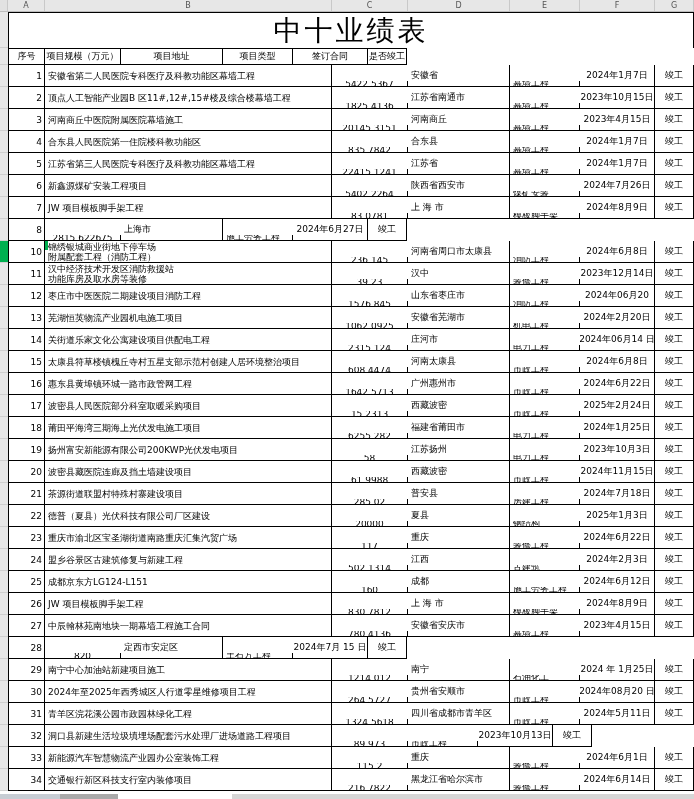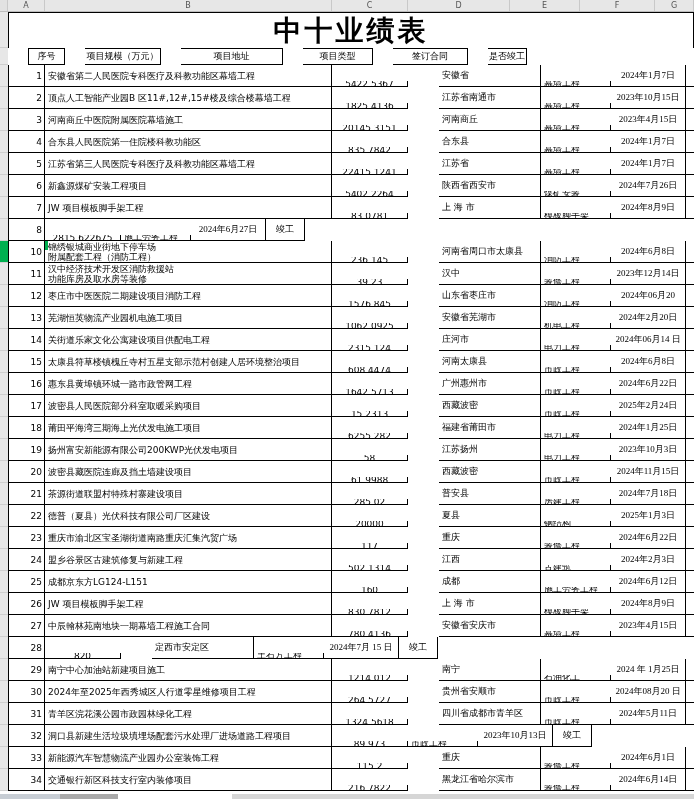--- a/index.html
+++ b/index.html
@@ -19,51 +19,51 @@
     border-right:1px solid #c9c9c9; font-size:8px; line-height:11px;
     text-align:center; color:#555; overflow:hidden;
   }
   .colstrip .gutcorner { background:#e2e2e2; border-right:1px solid #c9c9c9; }
 
   
   .row { display:flex; }
   .gut { background:#e7e7e7; border-bottom:1px solid #cfcfcf; position:relative; }
 
   
-  .title-row { height:36px;font-weight:bold; }
+  .title-row { height:36px; }
   .title-cell {
     flex:1; box-sizing:border-box;
     border-left:1px solid #000; border-top:1px solid #000; border-right:1px solid #000;
     display:flex; align-items:center; justify-content:center;
     font-family:"Liberation Serif", serif; font-size:28px; letter-spacing:3px; color:#000;
   }
 
   
-  .header-row { height:17px; font-size:9px; color:#000;gap:20px; }
+  .header-row { height:17px; font-size:9px; color:#000; }
   .header-row .hc {
     border-top:1px solid #000; border-right:1px solid #000; border-bottom:1px solid #000;
     display:flex; align-items:center; justify-content:center;
     white-space:nowrap; overflow:hidden;
   }
   .header-row .hc.first { border-left:1px solid #000; }
 
   
   .data-row { height:22px; font-size:9px; color:#000; }
   .data-row .dc {
     border-right:1px solid #000; border-bottom:1px solid #000;
     display:flex; align-items:center; overflow:hidden; white-space:nowrap;
   }
   .data-row .dc.first { border-left:1px solid #000; }
   .c-no   { justify-content:flex-end; padding-right:2px; }
   .c-name { justify-content:flex-start; padding:0 3px; white-space:pre-line !important;
             line-height:10px; position:relative; }
   .c-scale{ justify-content:center;margin-top:16px; }
-  .c-addr { justify-content:flex-start; padding:0 3px;margin-left:31px; }
+  .c-addr { justify-content:flex-start; padding:0 3px; }
   .c-type { justify-content:flex-start; padding:0 3px;margin-top:16px; }
-  .c-date { justify-content:center;font-family:Liberation Serif, serif; }
+  .c-date { justify-content:center; }
   .c-done { justify-content:center; }
 
   
   .marked .gut { background:var(--accent,#00b050); }
   .marked .c-name::before {
     content:""; position:absolute; left:0; top:0; width:3px; height:9px;
     background:var(--accent,#00b050);
   }
 
   
@@ -173,20 +173,21 @@
       <div class="dc c-scale w-c">83.0781</div>
       <div class="dc c-addr w-d">上 海 市</div>
       <div class="dc c-type w-e">模板脚手架</div>
       <div class="dc c-date w-f">2024年8月9日</div>
       <div class="dc c-done w-g">竣工</div>
     </div>
       <div class="row data-row">
       <div class="gut w-gut"></div>
       <div class="dc first c-no w-a">8</div>
       <div class="dc c-scale w-c">2815.622675</div>
+      <div class="dc c-addr w-d">上海市</div>
       <div class="dc c-type w-e">施工劳务工程</div>
       <div class="dc c-date w-f">2024年6月27日</div>
       <div class="dc c-done w-g">竣工</div>
     </div>
       <div class="row data-row marked">
       <div class="gut w-gut"></div>
       <div class="dc first c-no w-a">10</div>
       <div class="dc c-name w-b">锦绣银城商业街地下停车场
 附属配套工程（消防工程）</div>
       <div class="dc c-scale w-c">236.145</div>

